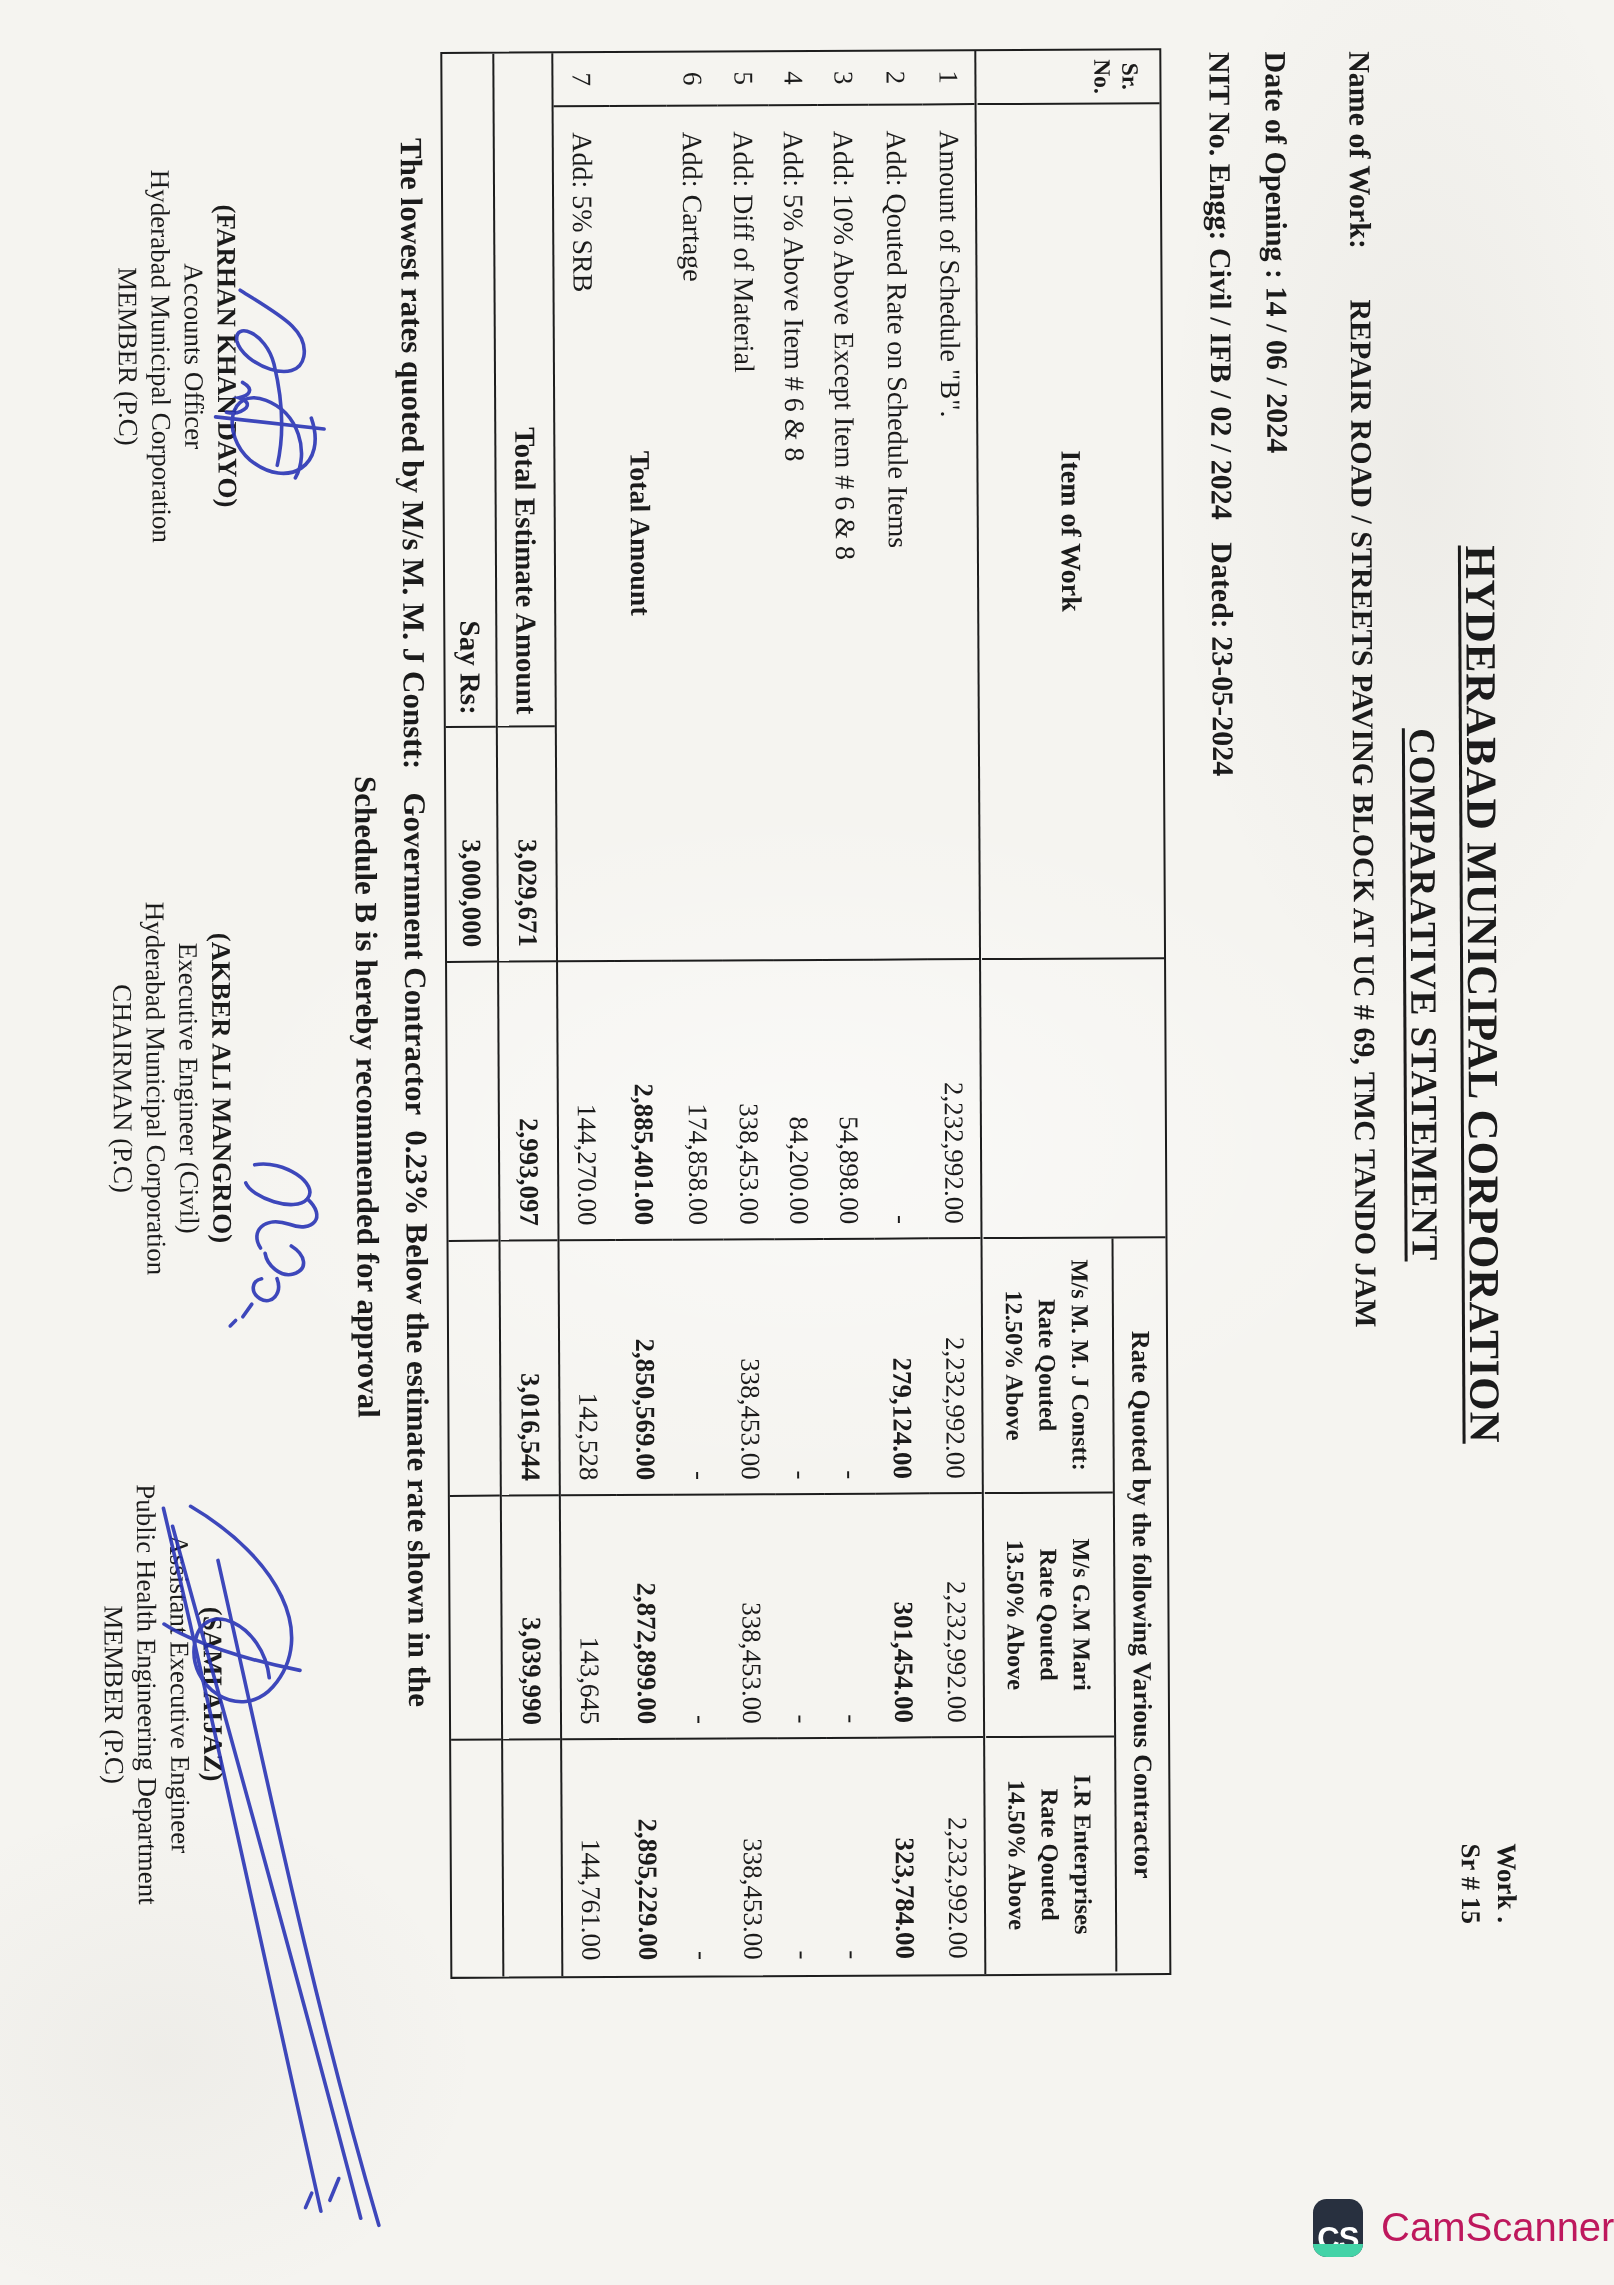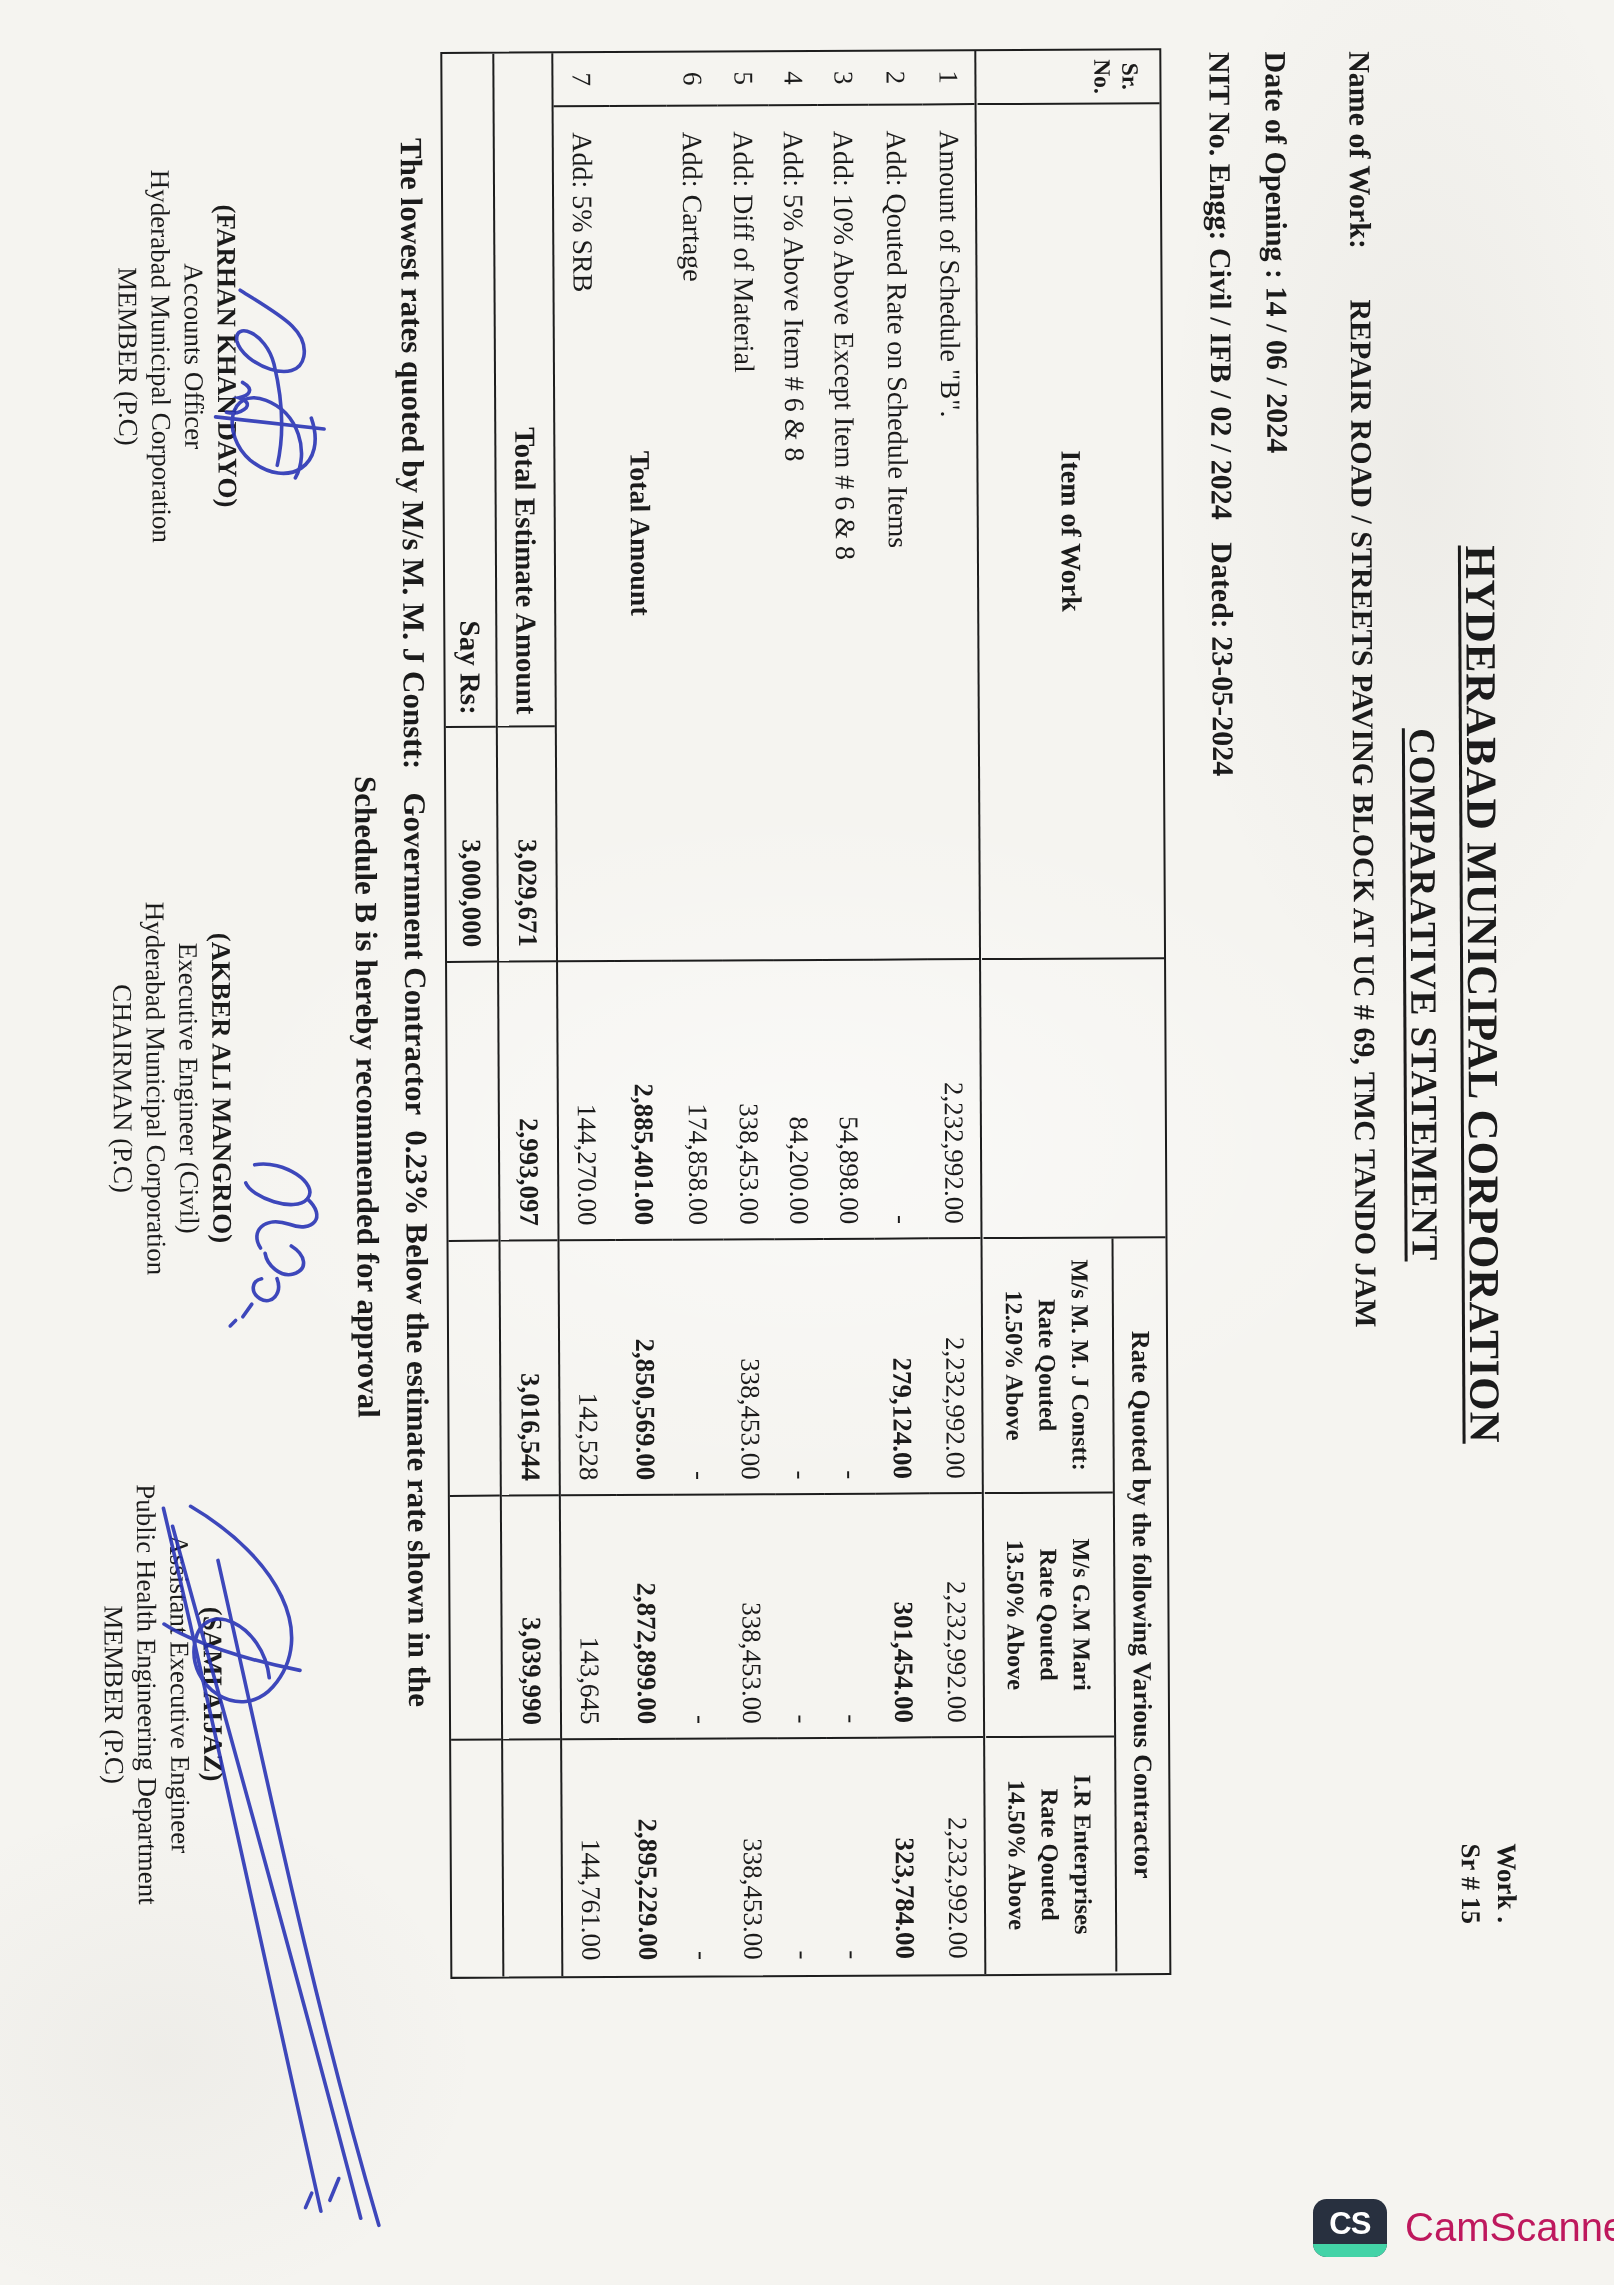--- a/index.html
+++ b/index.html
@@ -89,22 +89,22 @@
   .sig-block { text-align:center; font-size:27px; line-height:33px; }
   .sig-name { font-weight:bold; }
   .sig-a { left:127px; top:1368px; width:452px; }
   .sig-b { left:859px; top:1377px; width:452px; }
   .sig-c { left:1465px; top:1389px; width:452px; }
   .sig-svg { pointer-events:none; }
 
   
   .cam-footer { position:absolute; left:1313px; top:2196px; width:289px; height:63px; display:flex; align-items:center; }
   .cs-icon {
-    width:74px; height:58px; border-radius:13.6px; background:#28303f; position:relative; overflow:hidden;
-    display:flex; align-items:center; justify-content:center; flex:0 0 auto;
+    width:50px; height:58px; border-radius:13.6px; background:#28303f; position:relative; overflow:hidden;
+    display:flex; align-items:flex-end; justify-content:center; flex:0 0 auto;
   }
   .cs-icon span { color:#fff; font-family:"Liberation Sans",sans-serif; font-weight:bold; font-size:31px; letter-spacing:-0.9px; margin-top:-7.2px; }
   .cs-strip { position:absolute; bottom:0; left:0; right:0; height:12.7px; background:#43d3a7; }
   .cam-text { font-size:40px; color:#be185d; margin-left:18px; font-family:Liberation Sans, sans-serif; }
 </style>
 </head>
 <body>
 
 <div class="scan-noise"></div>
 

